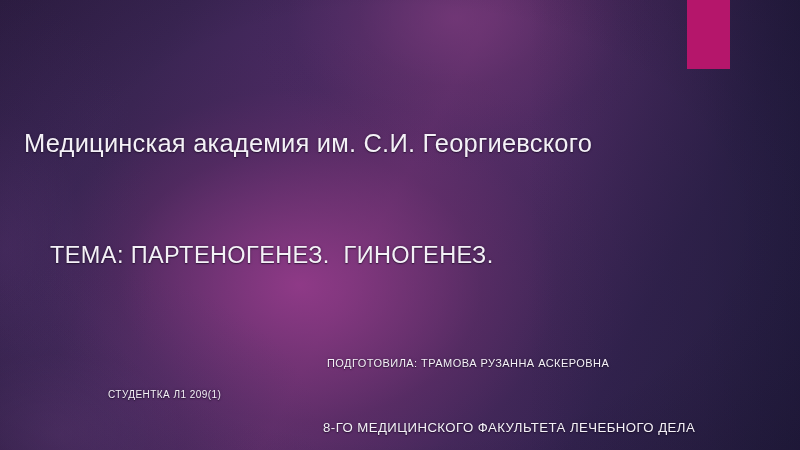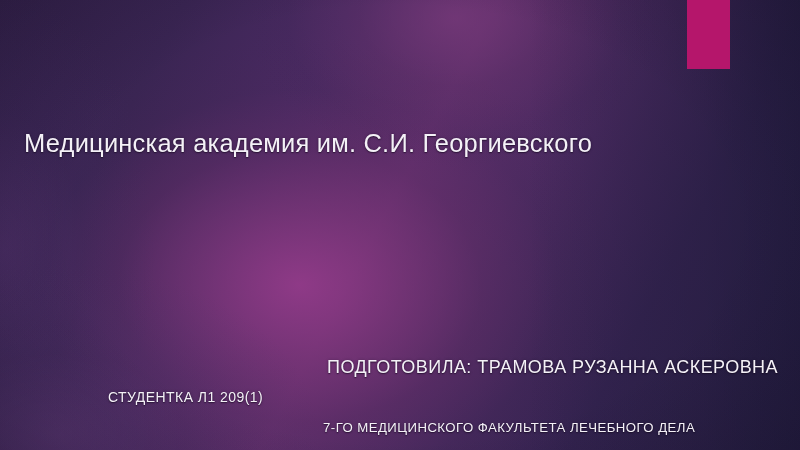--- a/index.html
+++ b/index.html
@@ -106,27 +106,27 @@
     font-size: 23.5px;
     line-height: 35px;
     letter-spacing: 0.4px;
     font-weight: 400;
   }
   #topic-block .line { display: block; }
 
   #author-line {
     left: 327px;
     top: 357px;
-    font-size: 18px;
+    font-size: 11px;
     letter-spacing: 0.45px;
   }
   #student-line {
     left: 108px;
     top: 389px;
-    font-size: 14px;
+    font-size: 10px;
     letter-spacing: 0.45px;
   }
   #faculty-line {
     left: 323px;
     top: 420px;
     font-size: 13.2px;
     letter-spacing: 0.45px;
   }
 </style>
 </head>
@@ -142,19 +142,20 @@
   <div class="bg-layer bg-right-dark"></div>
   <div class="bg-layer bg-vignette"></div>
 
   <div id="accent-bar"></div>
 
   <div class="txt" id="org-block">
     <span class="line">Медицинская академия им. С.И. Георгиевского</span>
   </div>
 
   <div class="txt" id="topic-block">
+    <span class="line">ТЕМА: ПАРТЕНОГЕНЕЗ.  ГИНОГЕНЕЗ.</span>
   </div>
 
   <div class="txt" id="author-line">ПОДГОТОВИЛА: ТРАМОВА РУЗАННА АСКЕРОВНА</div>
   <div class="txt" id="student-line">СТУДЕНТКА Л1 209(1)</div>
-  <div class="txt" id="faculty-line">7-ГО МЕДИЦИНСКОГО ФАКУЛЬТЕТА ЛЕЧЕБНОГО ДЕЛА</div>
+  <div class="txt" id="faculty-line">8-ГО МЕДИЦИНСКОГО ФАКУЛЬТЕТА ЛЕЧЕБНОГО ДЕЛА</div>
 
 </div>
 
 </body></html>

